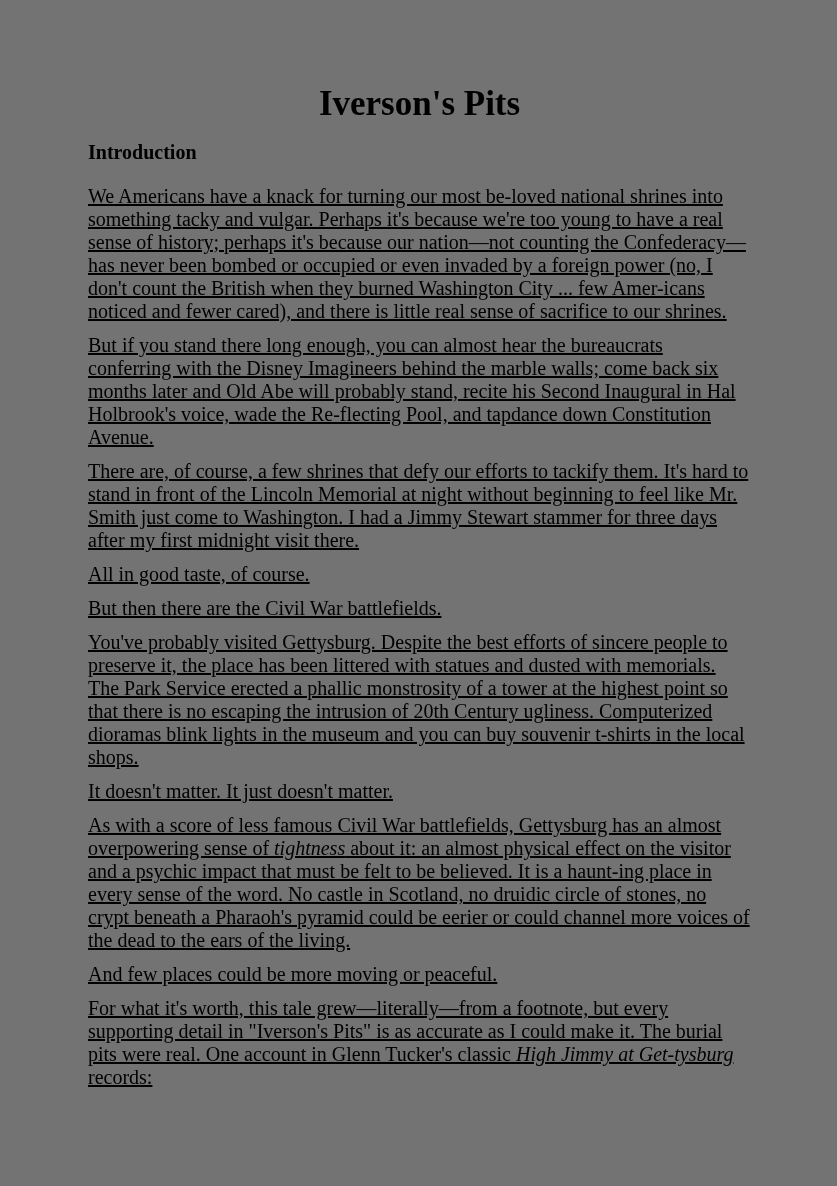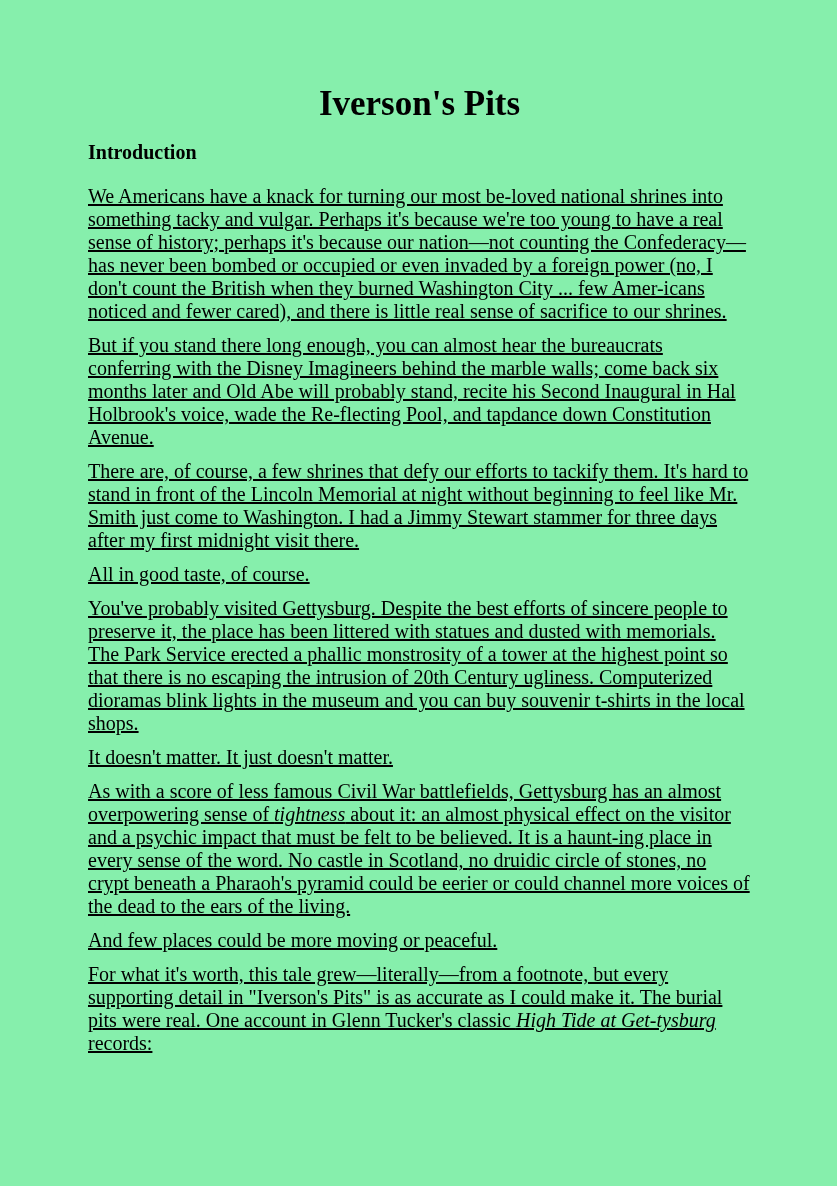--- a/index.html
+++ b/index.html
@@ -12,21 +12,21 @@
     height: 1186px;
     overflow: hidden;
     color: #000000;
     font-family: "Liberation Serif", "DejaVu Serif", serif;
   }
   .page {
     box-sizing: border-box;
     width: 837px;
     height: 1186px;
     padding: 84px 86px 0 88px;
-    background: #86efac;
+    background: #737373;
   }
   h1.story-title {
     font-size: 35px;
     line-height: 1.15;
     font-weight: bold;
     text-align: center;
     margin: 0;
   }
   h2.byline {
     font-size: 25px;
@@ -56,19 +56,20 @@
 <body>
 
 <div class="page">
   <h1 class="story-title">Iverson's Pits</h1>
   <h3 class="section-heading">Introduction</h3>
   <div class="story-body" id="story-body">
       <p><span>We Americans have a knack for turning our most be-loved national shrines into something tacky and vulgar. Perhaps it's because we're too young to have a real sense of history; perhaps it's because our nation—not counting the Confederacy—has never been bombed or occupied or even invaded by a foreign power (no, I don't count the British when they burned Washington City ... few Amer-icans noticed and fewer cared), and there is little real sense of sacrifice to our shrines.</span></p>
       <p><span>But if you stand there long enough, you can almost hear the bureaucrats conferring with the Disney Imagineers behind the marble walls; come back six months later and Old Abe will probably stand, recite his Second Inaugural in Hal Holbrook's voice, wade the Re-flecting Pool, and tapdance down Constitution Avenue.</span></p>
       <p><span>There are, of course, a few shrines that defy our efforts to tackify them. It's hard to stand in front of the Lincoln Memorial at night without beginning to feel like Mr. Smith just come to Washington. I had a Jimmy Stewart stammer for three days after my first midnight visit there.</span></p>
       <p><span>All in good taste, of course.</span></p>
+      <p><span>But then there are the Civil War battlefields.</span></p>
       <p><span>You've probably visited Gettysburg. Despite the best efforts of sincere people to preserve it, the place has been littered with statues and dusted with memorials. The Park Service erected a phallic monstrosity of a tower at the highest point so that there is no escaping the intrusion of 20th Century ugliness. Computerized dioramas blink lights in the museum and you can buy souvenir t-shirts in the local shops.</span></p>
       <p><span>It doesn't matter. It just doesn't matter.</span></p>
       <p><span>As with a score of less famous Civil War battlefields, Gettysburg has an almost overpowering sense of </span><em>tightness</em><span> about it: an almost physical effect on the visitor and a psychic impact that must be felt to be believed. It is a haunt-ing place in every sense of the word. No castle in Scotland, no druidic circle of stones, no crypt beneath a Pharaoh's pyramid could be eerier or could channel more voices of the dead to the ears of the living.</span></p>
       <p><span>And few places could be more moving or peaceful.</span></p>
-      <p><span>For what it's worth, this tale grew—literally—from a footnote, but every supporting detail in "Iverson's Pits" is as accurate as I could make it. The burial pits were real. One account in Glenn Tucker's classic </span><em>High Tide at Get-tysburg</em><span> records:</span></p>
+      <p><span>For what it's worth, this tale grew—literally—from a footnote, but every supporting detail in "Iverson's Pits" is as accurate as I could make it. The burial pits were real. One account in Glenn Tucker's classic </span><em>High Jimmy at Get-tysburg</em><span> records:</span></p>
     </div>
 </div>
 
 </body></html>

